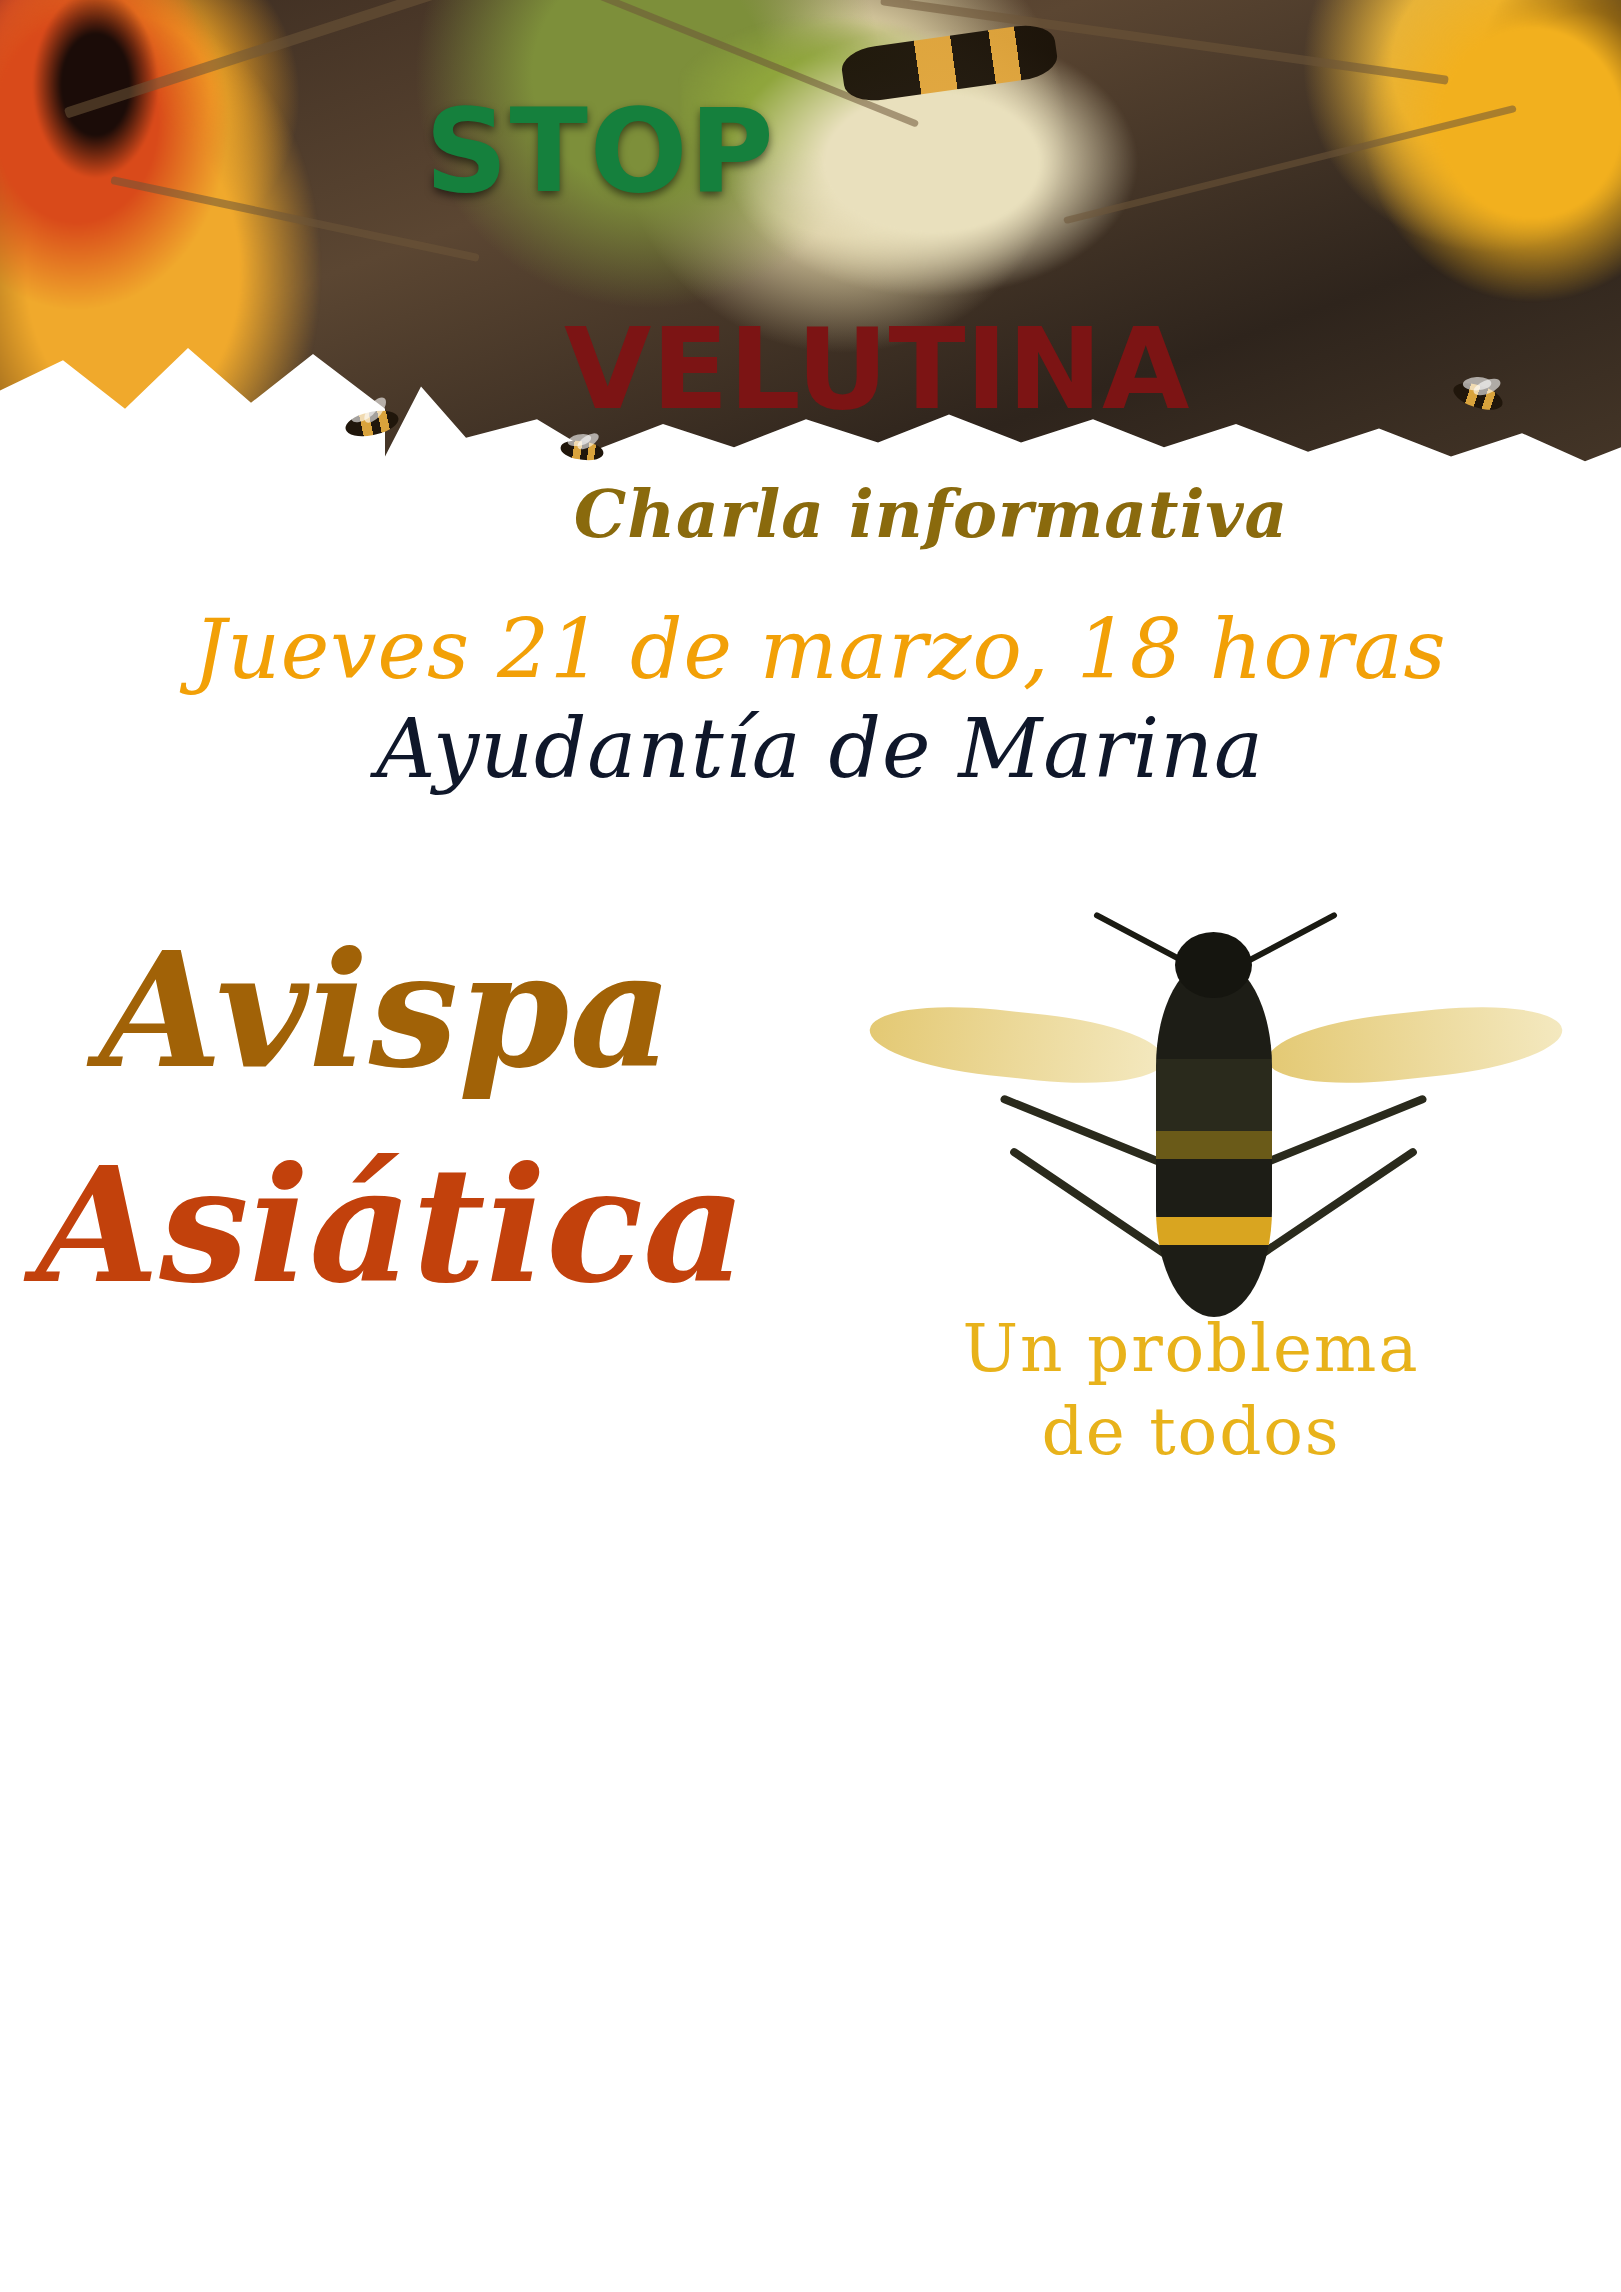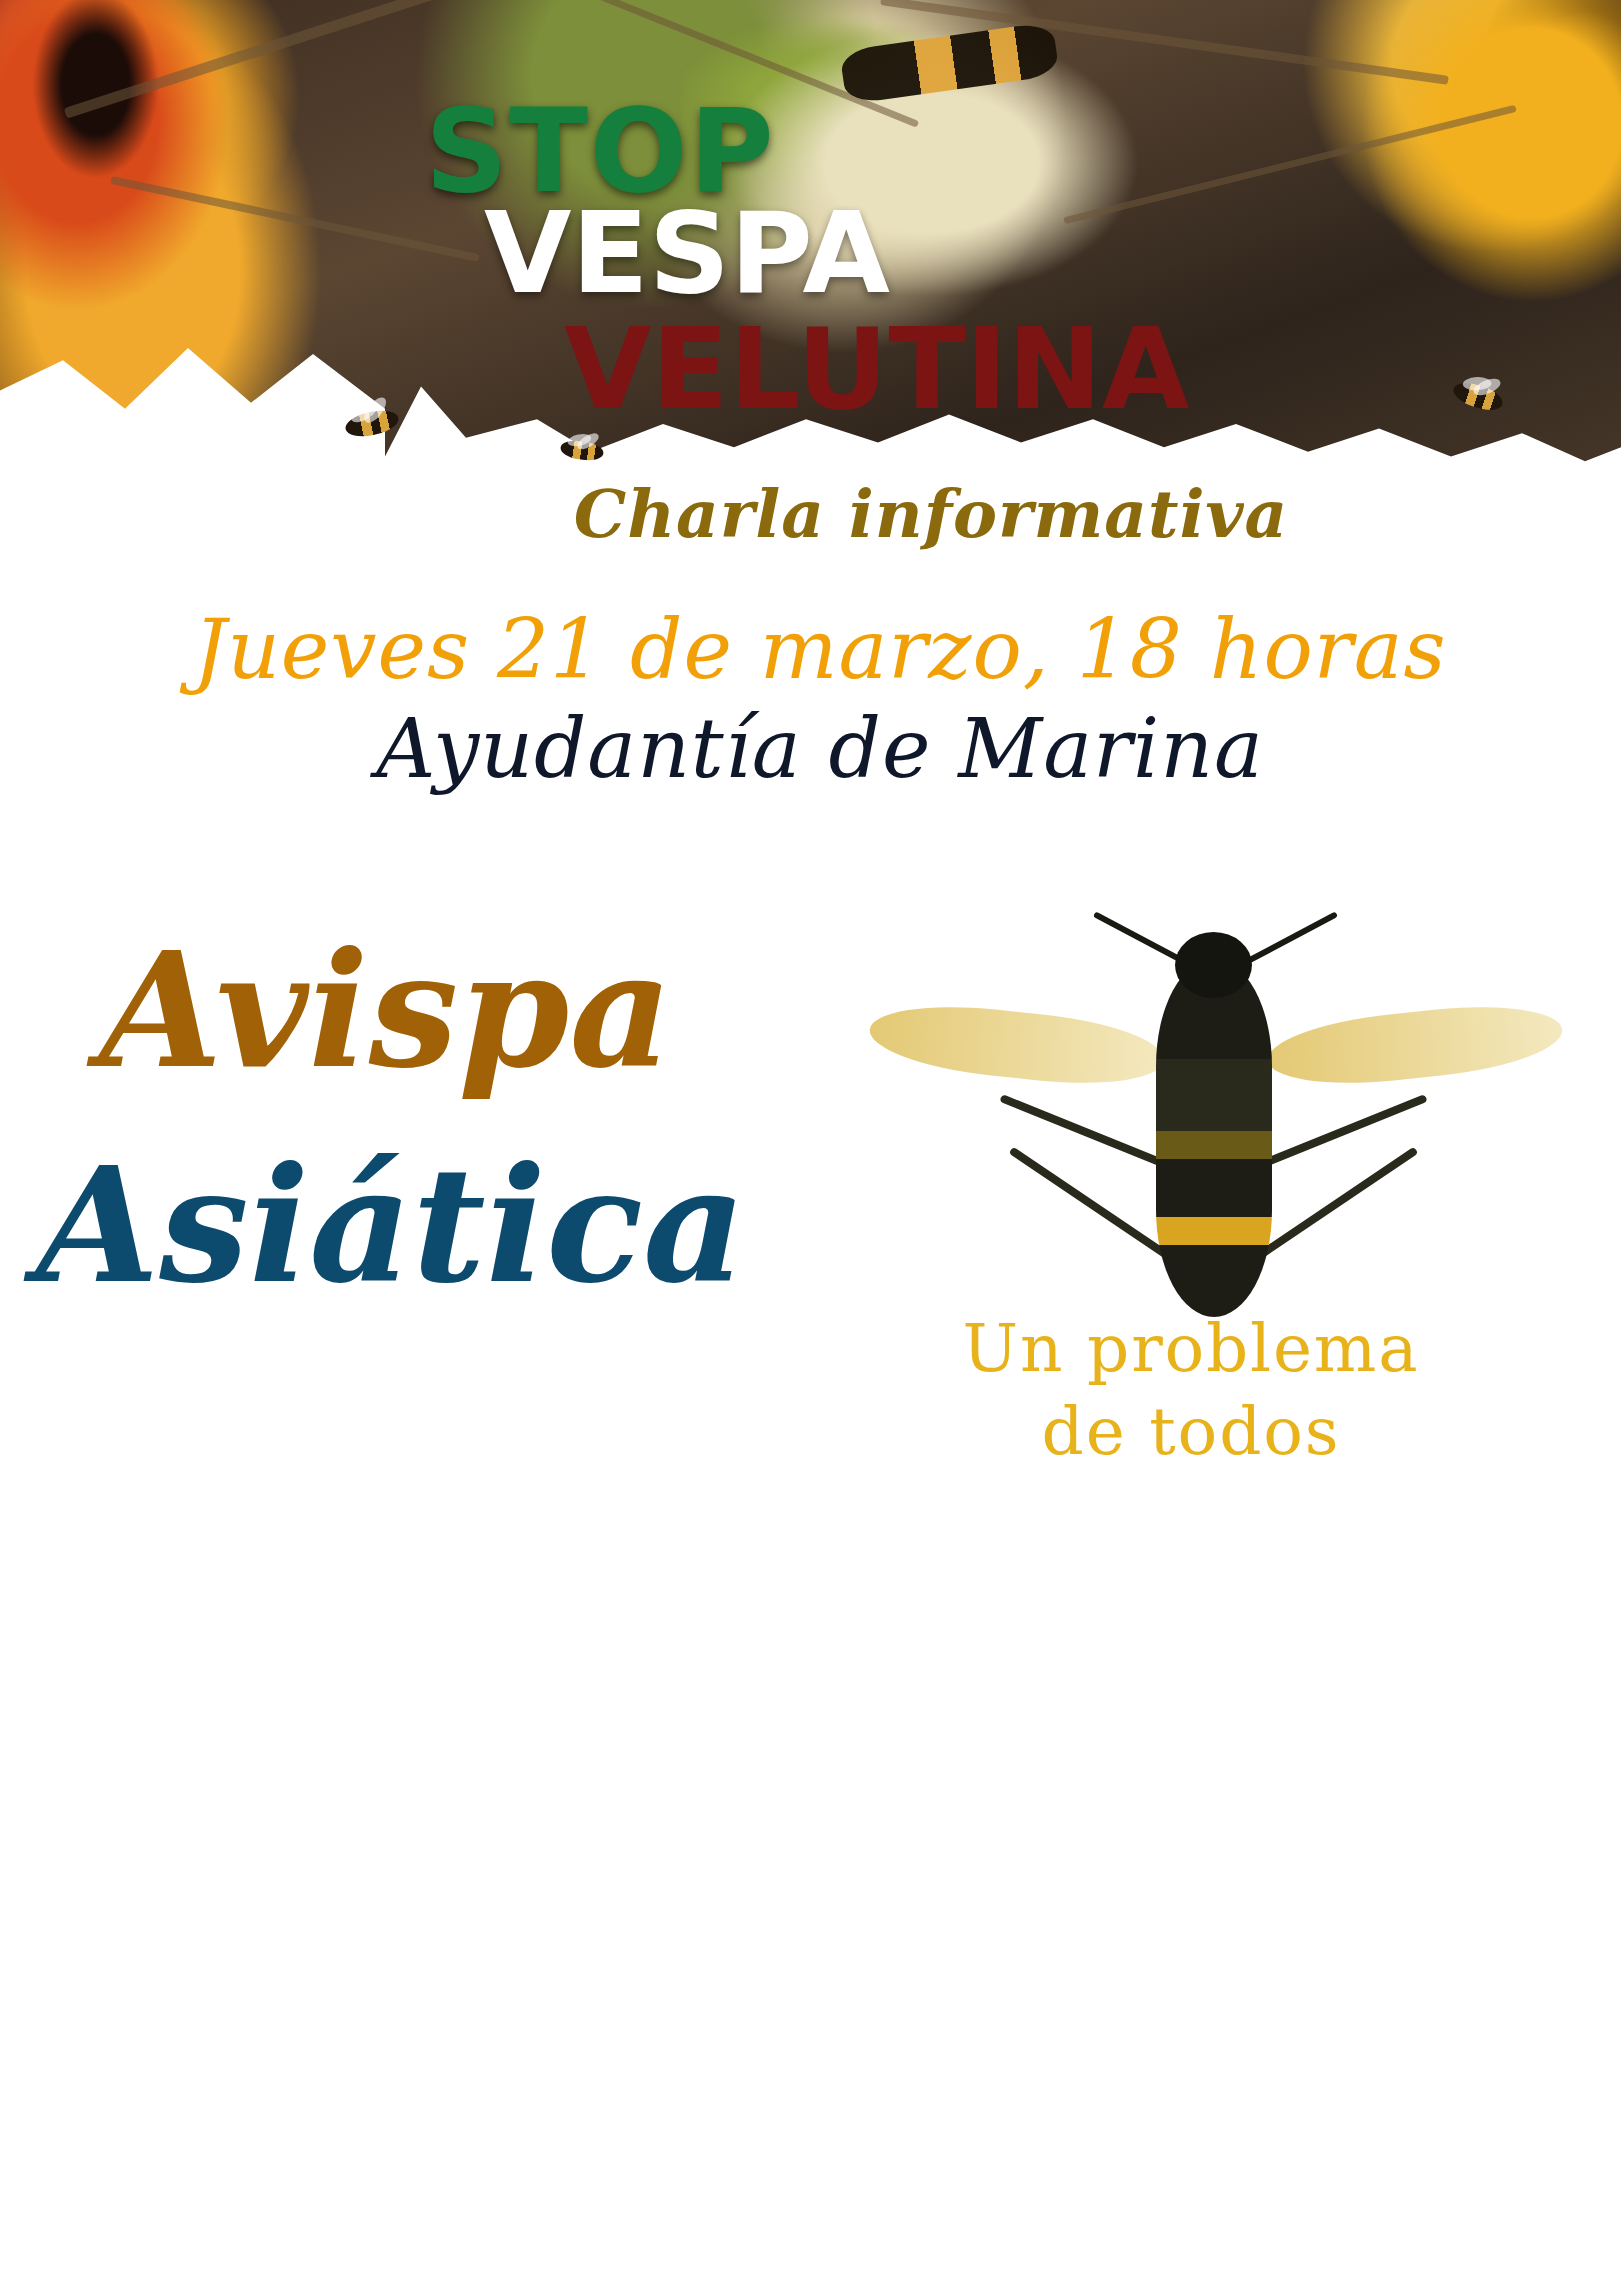--- a/index.html
+++ b/index.html
@@ -124,21 +124,21 @@
 
   
   .avispa-word{
     position:absolute;left:99px;top:931px;width:824px;
     font-family:"DejaVu Serif", serif;font-style:italic;font-weight:bold;
     font-size:159px;color:#a16207;line-height:1.0;
   }
   .asiatica-word{
     position:absolute;left:36px;top:1146px;width:913px;
     font-family:"DejaVu Serif", serif;font-style:italic;font-weight:bold;
-    font-size:159px;color:#0c4a6e;line-height:1.0;
+    font-size:159px;color:#c2410c;line-height:1.0;
   }
   .problema{
     position:absolute;left:833px;top:1308px;width:716px;text-align:center;
     font-family:"DejaVu Serif", serif;
     font-size:66px;color:#e8b21a;line-height:1.25;letter-spacing:1.8px;
   }
   .problema .line2{display:block;}
 
   
   .bigwasp{position:absolute;left:860px;top:905px;width:716px;height:466px;}
@@ -185,21 +185,20 @@
     <div class="twig t2"></div>
     <div class="twig t3"></div>
     <div class="twig t4"></div>
     <div class="twig t5"></div>
     <div class="hero-wasp"></div>
   </div>
   <div class="torn"></div>
   <div class="torn2"></div>
 
   <div class="stop">STOP</div>
-  <div class="vespa">VESPA</div>
   <div class="velutina">VELUTINA</div>
 
   <div class="bee bee1">
       <span class="wing w1"></span>
       <span class="wing w2"></span>
     </div>
   <div class="bee bee2">
       <span class="wing w1"></span>
       <span class="wing w2"></span>
     </div>

